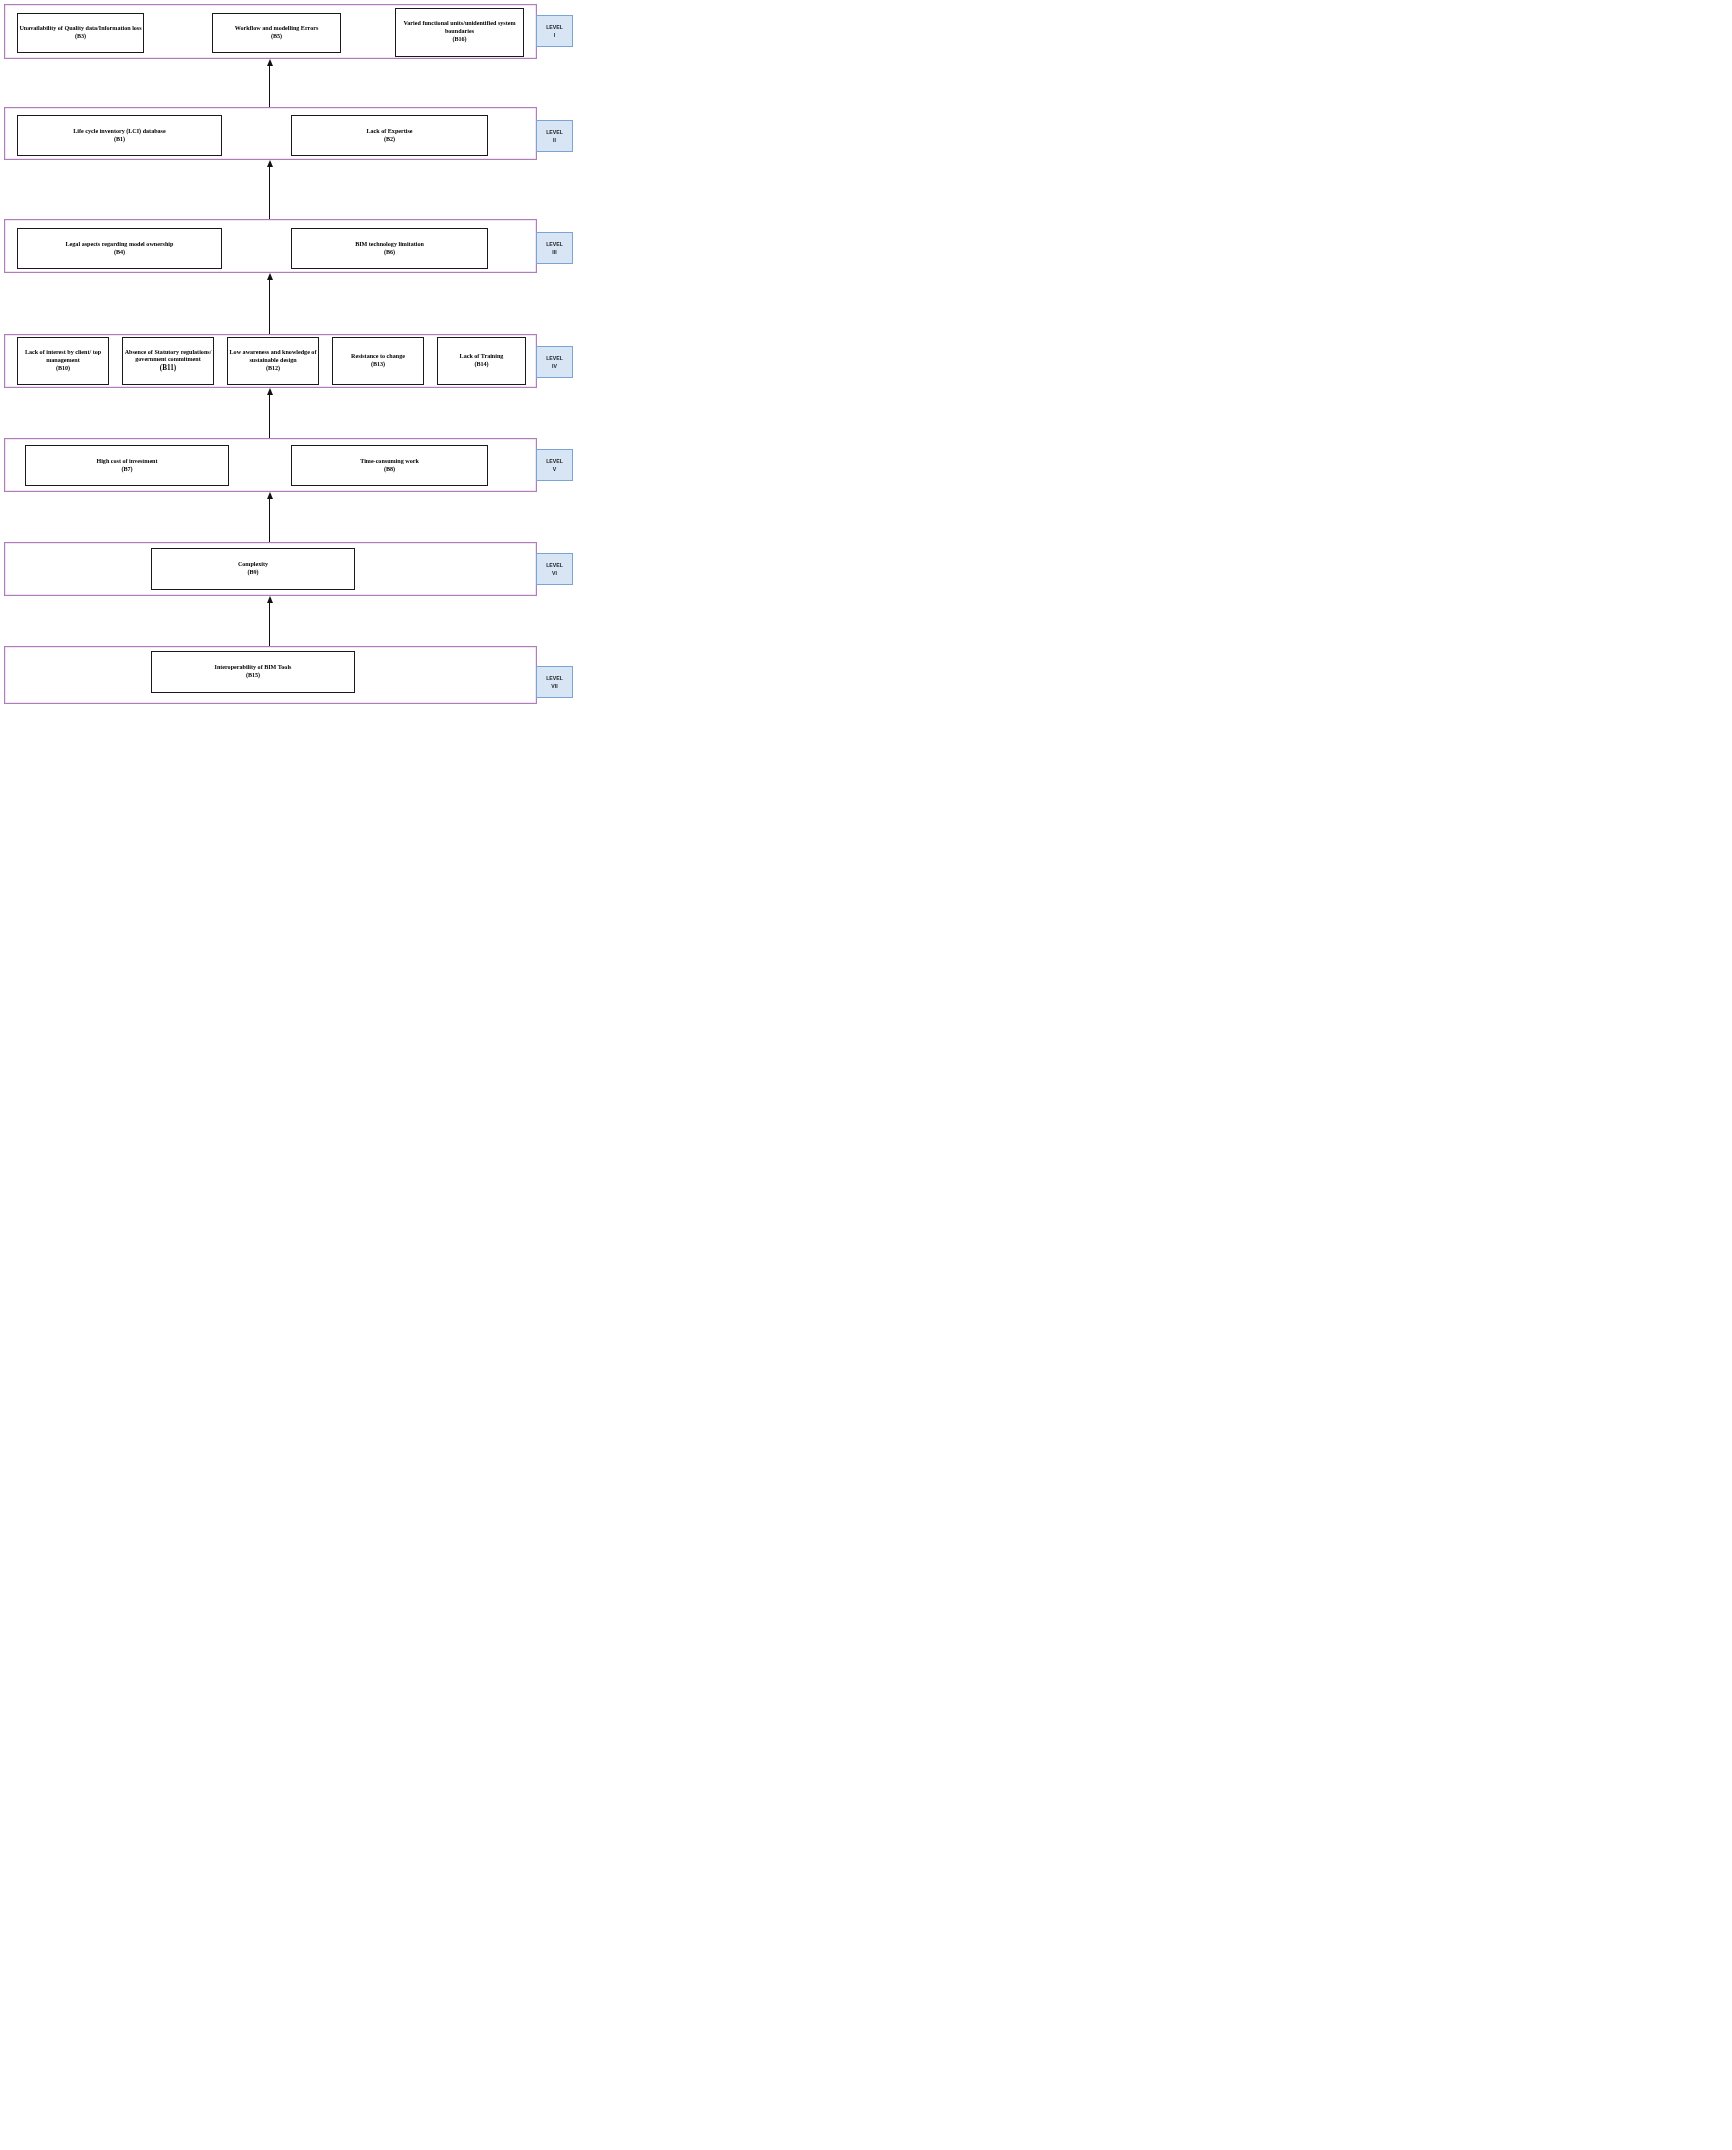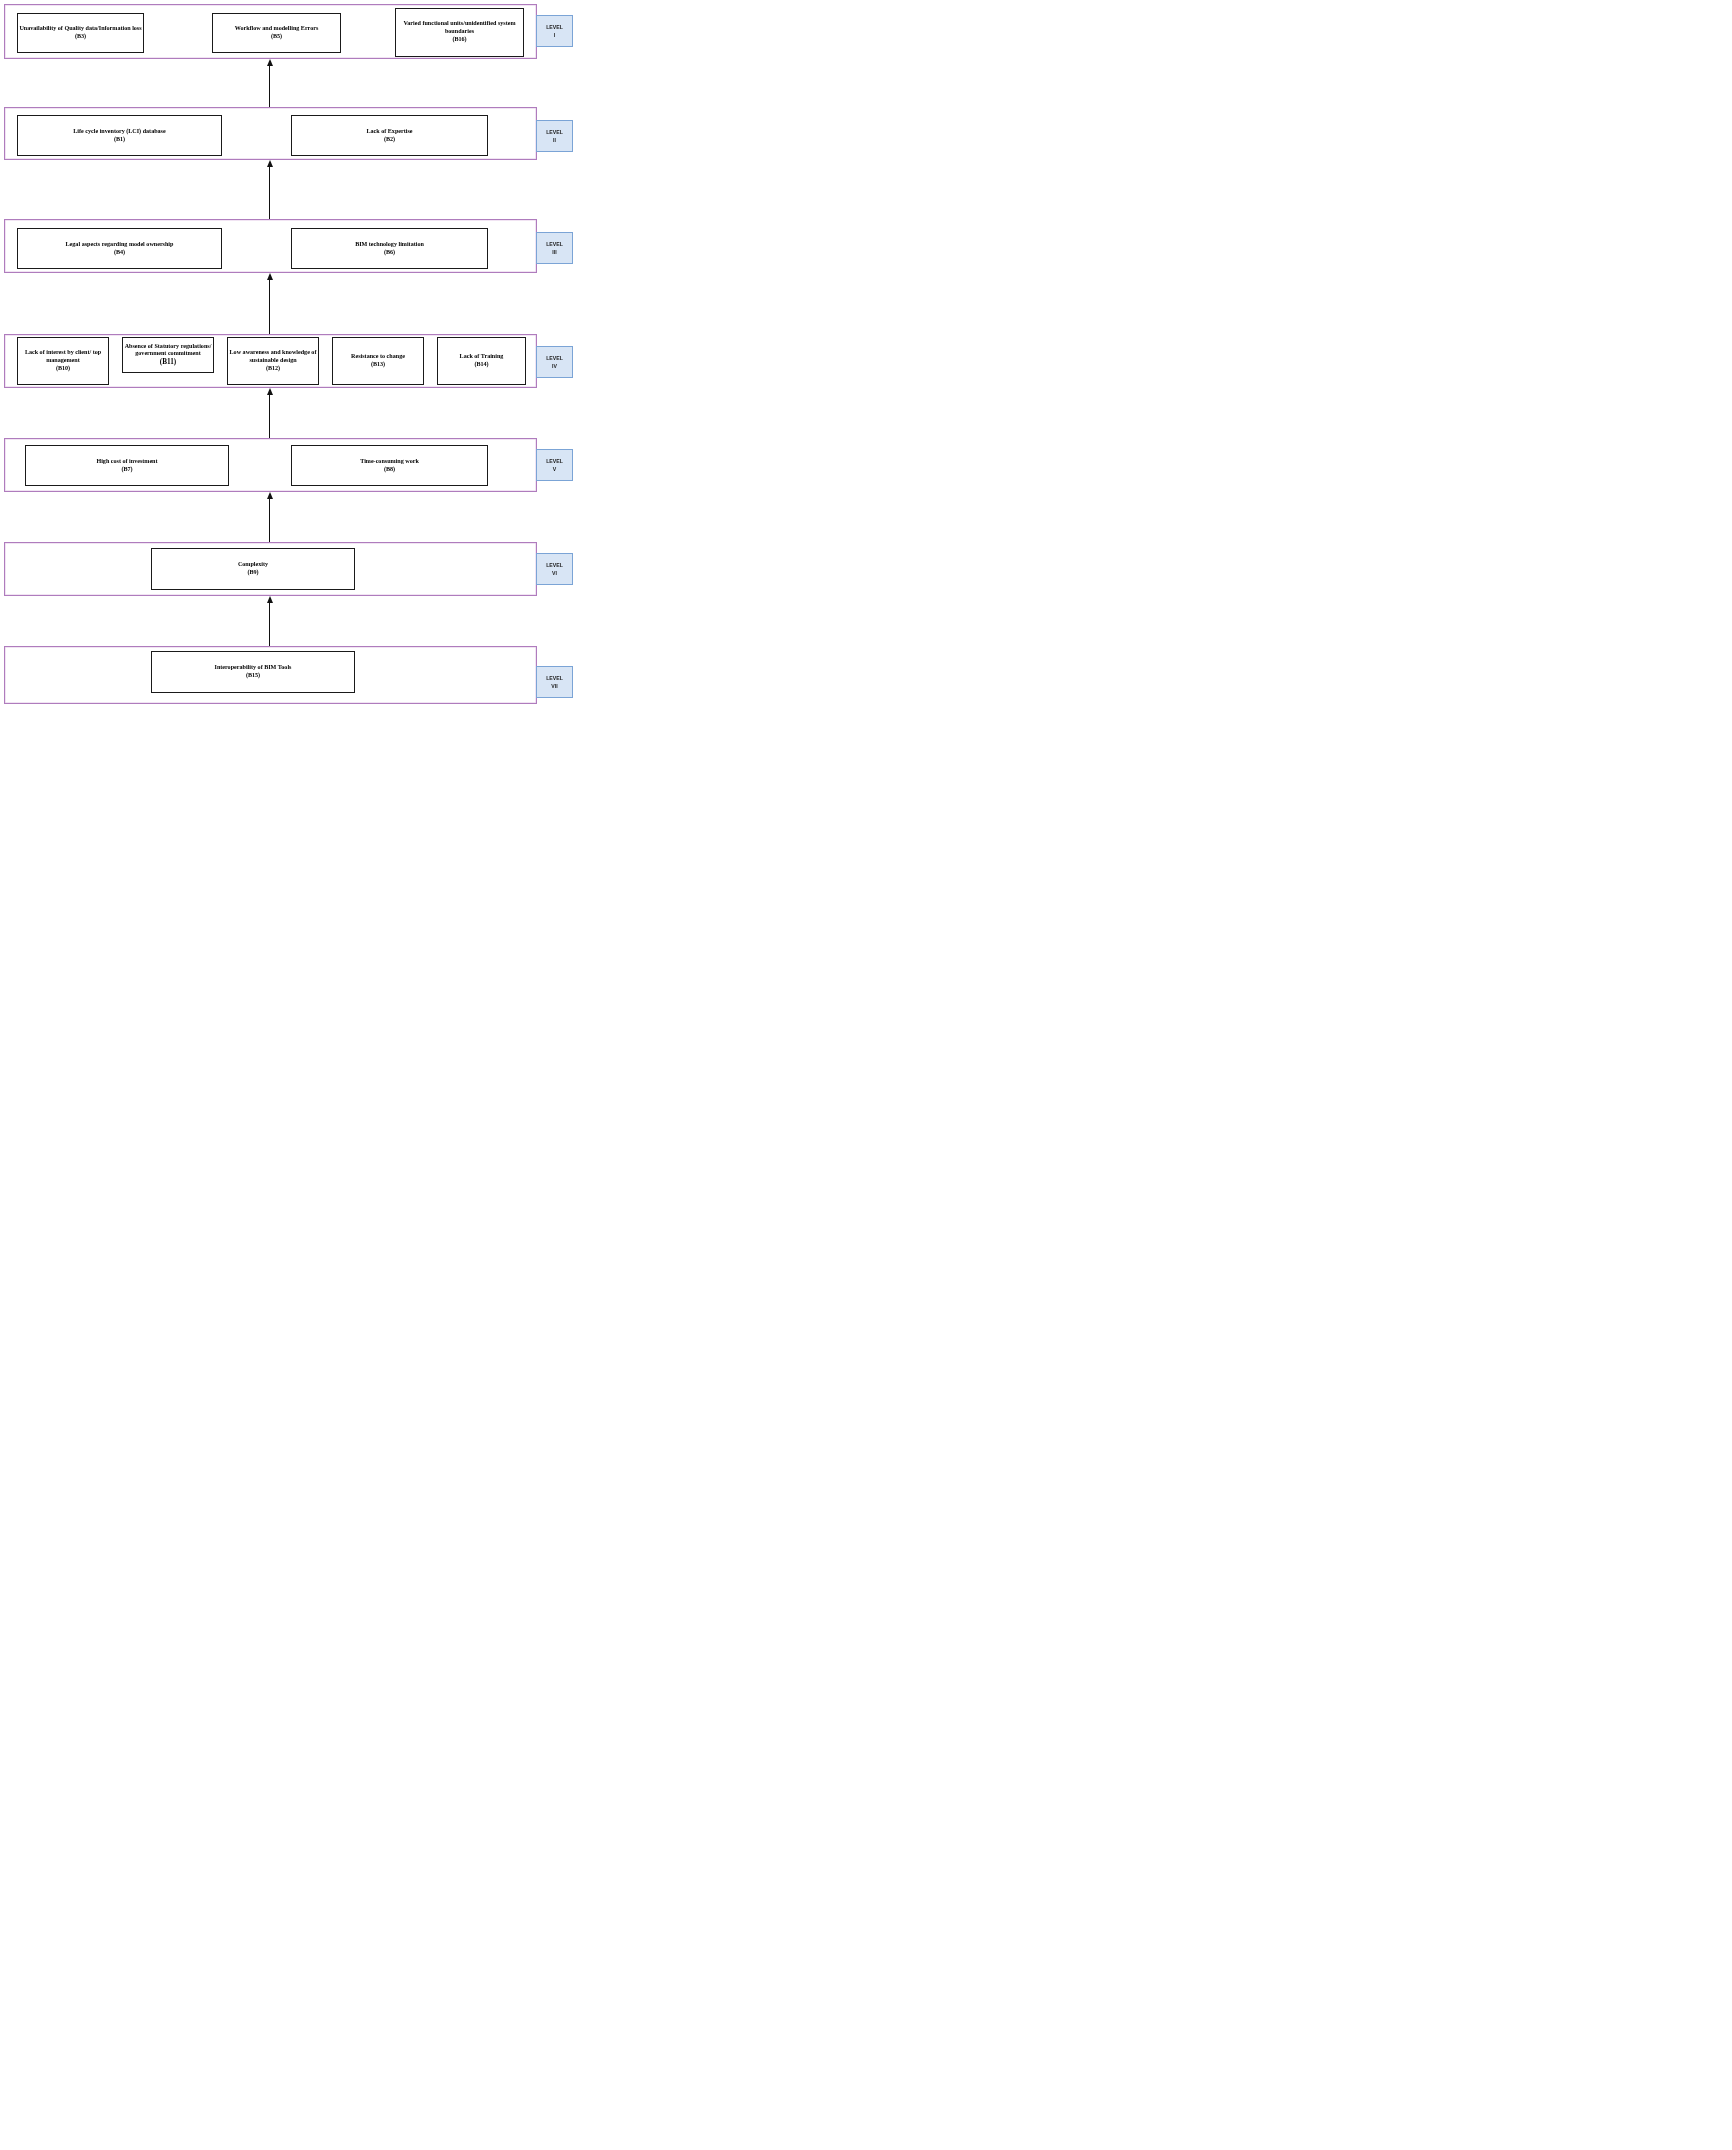--- a/index.html
+++ b/index.html
@@ -147,21 +147,21 @@
   <div class="arrow arrow-3">
     <div class="head"></div>
     <div class="shaft"></div>
   </div>
 
   <section class="band band-4"></section>
   <div class="box" style="left:17px;top:337px;width:92px;height:48px;">
     <span>Lack of interest by client/ top management</span>
     <span class="code">(B10)</span>
   </div>
-  <div class="box" style="left:122px;top:337px;width:92px;height:36px;">
+  <div class="box" style="left:122px;top:337px;width:92px;height:48px;">
     <span>Absence of Statutory regulations/ government commitment</span>
     <span class="code code-large">(B11)</span>
   </div>
   <div class="box" style="left:227px;top:337px;width:92px;height:48px;">
     <span>Low awareness and knowledge of sustainable design</span>
     <span class="code">(B12)</span>
   </div>
   <div class="box" style="left:332px;top:337px;width:92px;height:48px;">
     <span>Resistance to change</span>
     <span class="code">(B13)</span>

